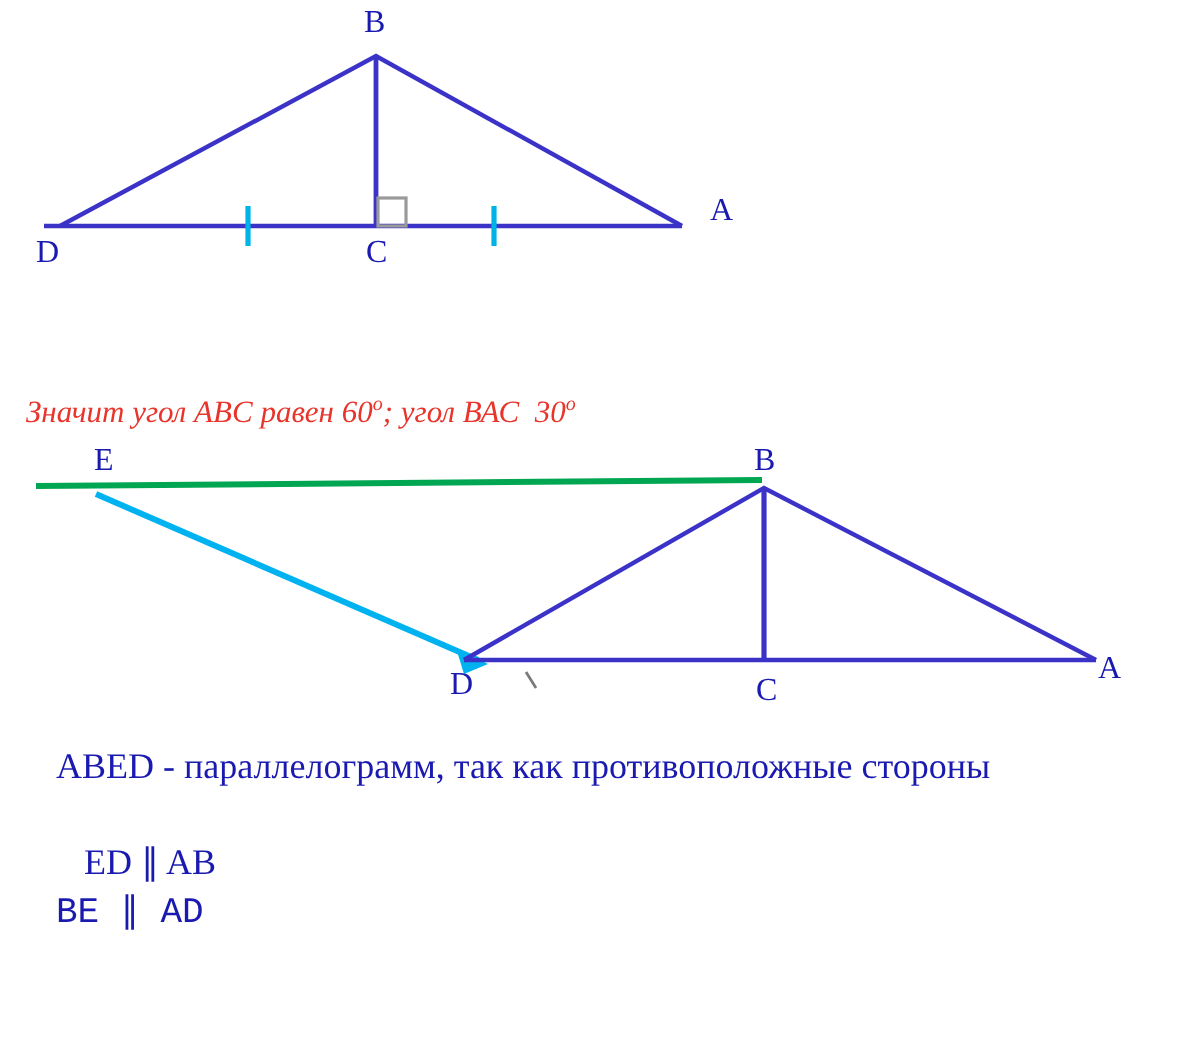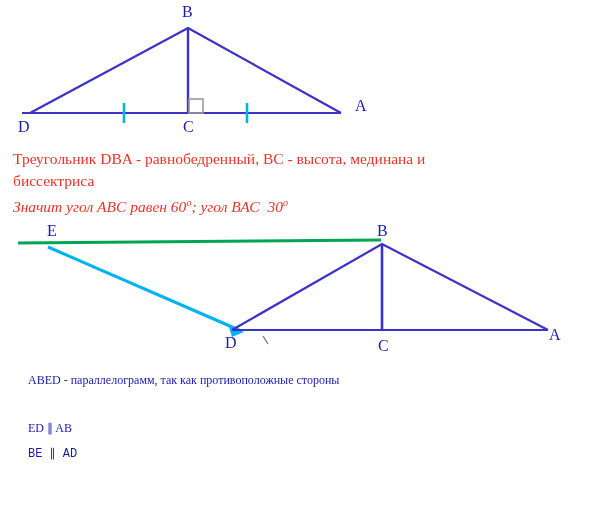--- a/index.html
+++ b/index.html
@@ -31,21 +31,21 @@
     position: absolute;
     white-space: pre;
     line-height: 1.22;
   }
   .red {
     color: #e8342a;
     font-size: 15.5px;
   }
   .blue-txt {
     color: #1a1ab0;
-    font-size: 12px;
+    font-size: 18px;
   }
   .lbl {
     position: absolute;
     color: #1a1ab0;
     font-size: 16px;
     font-family: "Liberation Serif", serif;
     white-space: pre;
   }
   .sup {
     font-size: 10px;
@@ -69,22 +69,20 @@
 
     <line x1="124" y1="103" x2="124" y2="123" stroke="#00b3e6" stroke-width="2.6"></line>
     <line x1="247" y1="103" x2="247" y2="123" stroke="#00b3e6" stroke-width="2.6"></line>
   </svg>
 
   <div class="lbl" style="left:182px; top:3px;">B</div>
   <div class="lbl" style="left:355px; top:97px;">A</div>
   <div class="lbl" style="left:18px; top:118px;">D</div>
   <div class="lbl" style="left:183px; top:118px;">C</div>
 
-  <div class="txt red" style="left:13px; top:150px;">Треугольник DBA - равнобедренный, ВС - высота, мединана и</div>
-  <div class="txt red" style="left:13px; top:172px;">биссектриса</div>
   <div class="txt red" style="left:13px; top:197px;font-style:italic;"><span>Значит угол ABC равен 60</span><span class="sup">o</span><span>; угол ВАС  30</span><span class="sup">o</span></div>
 
   <svg class="fig" viewBox="0 0 600 528">
 
     <line x1="18" y1="243" x2="381" y2="240" stroke="#00a651" stroke-width="3"></line>
 
     <line x1="48" y1="247" x2="239" y2="330" stroke="#00b3f0" stroke-width="3"></line>
     <polygon points="244,332 228,324 232,337" fill="#00b3f0"></polygon>
 
     <line x1="232" y1="330" x2="548" y2="330" stroke="#3b32c8" stroke-width="2.2"></line>
@@ -95,16 +93,16 @@
     <line x1="263" y1="336" x2="268" y2="344" stroke="#7a7a7a" stroke-width="1.4"></line>
   </svg>
 
   <div class="lbl" style="left:47px; top:222px;">E</div>
   <div class="lbl" style="left:377px; top:222px;">B</div>
   <div class="lbl" style="left:225px; top:334px;">D</div>
   <div class="lbl" style="left:378px; top:337px;">C</div>
   <div class="lbl" style="left:549px; top:326px;">A</div>
 
   <div class="txt blue-txt" style="left:28px; top:373px;">ABED - параллелограмм, так как противоположные стороны</div>
-  <div class="txt blue-txt" style="left:28px; top:421px;">ED ∥ AB</div>
+  <div class="txt blue-txt" style="left:42px; top:421px;">ED ∥ AB</div>
   <div class="txt blue-txt" style="left:28px; top:447px;font-family:Liberation Mono, monospace;">BE ∥ AD</div>
 
 </div>
 
 </body></html>

